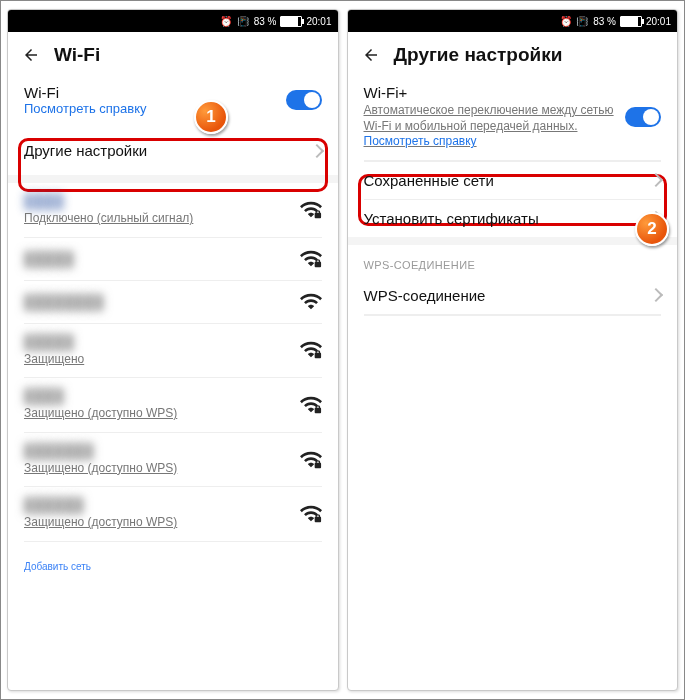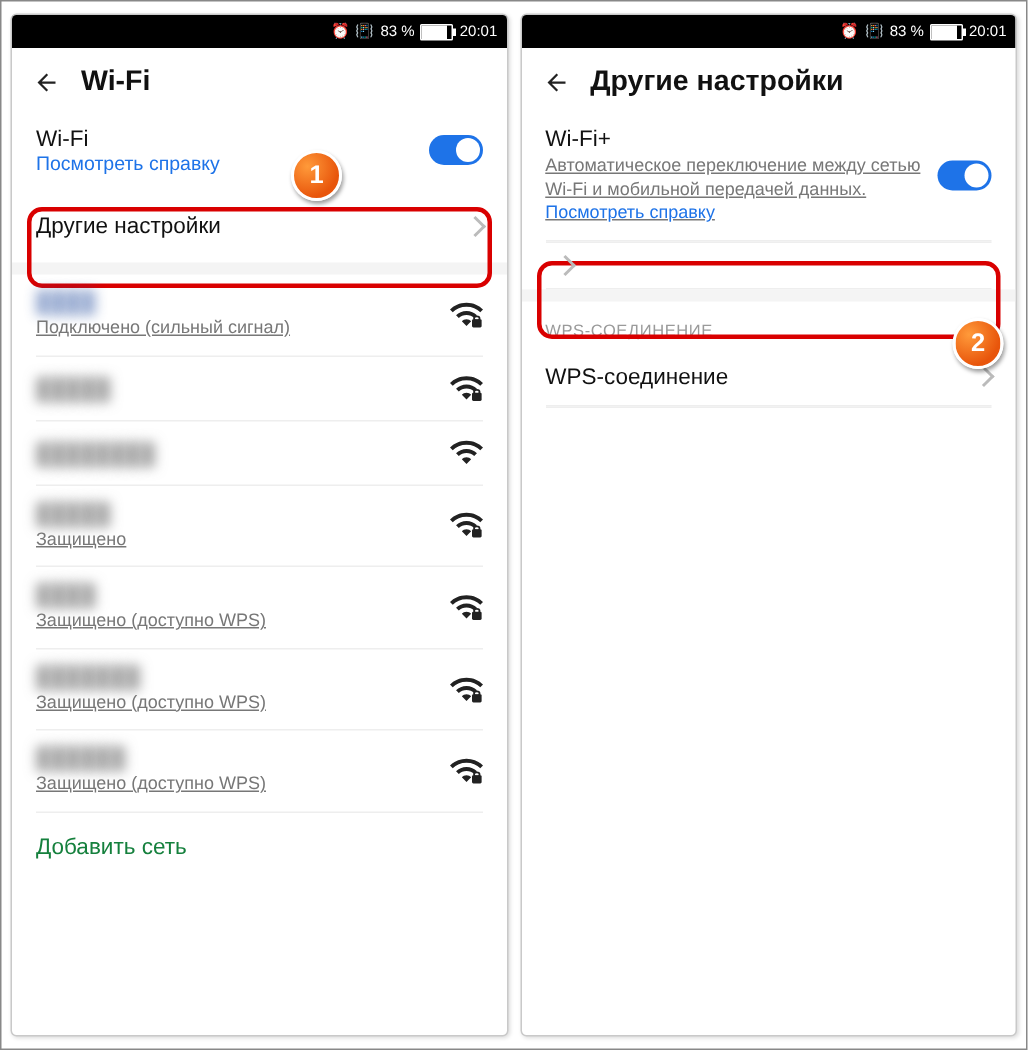--- a/index.html
+++ b/index.html
@@ -129,21 +129,21 @@
     position:absolute;
     width:30px; height:30px; border-radius:50%;
     background: radial-gradient(circle at 30% 30%, #ff9a3a, #e8550b 70%);
     border:2px solid #fff;
     box-shadow: 1px 2px 3px rgba(0,0,0,0.4);
     color:#fff; font-weight:700; font-size:17px;
     display:flex; align-items:center; justify-content:center;
     z-index:10;
   }
   .add-network { padding: 14px 16px; }
-  .add-network span { color:#15803d; font-size:15px; font-weight:500; }
+  .add-network span { color:#3b82f6; font-size:10px; font-weight:500; }
 </style>
 </head>
 <body>
 
 <div class="stage">
 
   <div class="phone">
     <div class="status-bar">
       <div class="status-left">
         <span class="sig">
@@ -333,24 +333,33 @@
       </div>
       <div class="thin-sep"></div>
 
       <div class="hilite" style="left:10px; right:10px; top:164px; height:52px;"></div>
       <div class="badge" style="top:202px; right:8px;">
           <span>2</span>
         </div>
       <div class="thin-sep"></div>
 
       <div class="row">
+        <div class="txt">
+          <div class="title">Сохраненные сети</div>
+        </div>
         <div class="chev"></div>
       </div>
       <div class="thin-sep"></div>
 
+      <div class="row">
+        <div class="txt">
+          <div class="title">Установить сертификаты</div>
+        </div>
+        <div class="chev"></div>
+      </div>
 
       <div class="fat-sep"></div>
       <div class="section-label">WPS-СОЕДИНЕНИЕ</div>
 
       <div class="row">
         <div class="txt">
           <div class="title">WPS-соединение</div>
         </div>
         <div class="chev"></div>
       </div>

